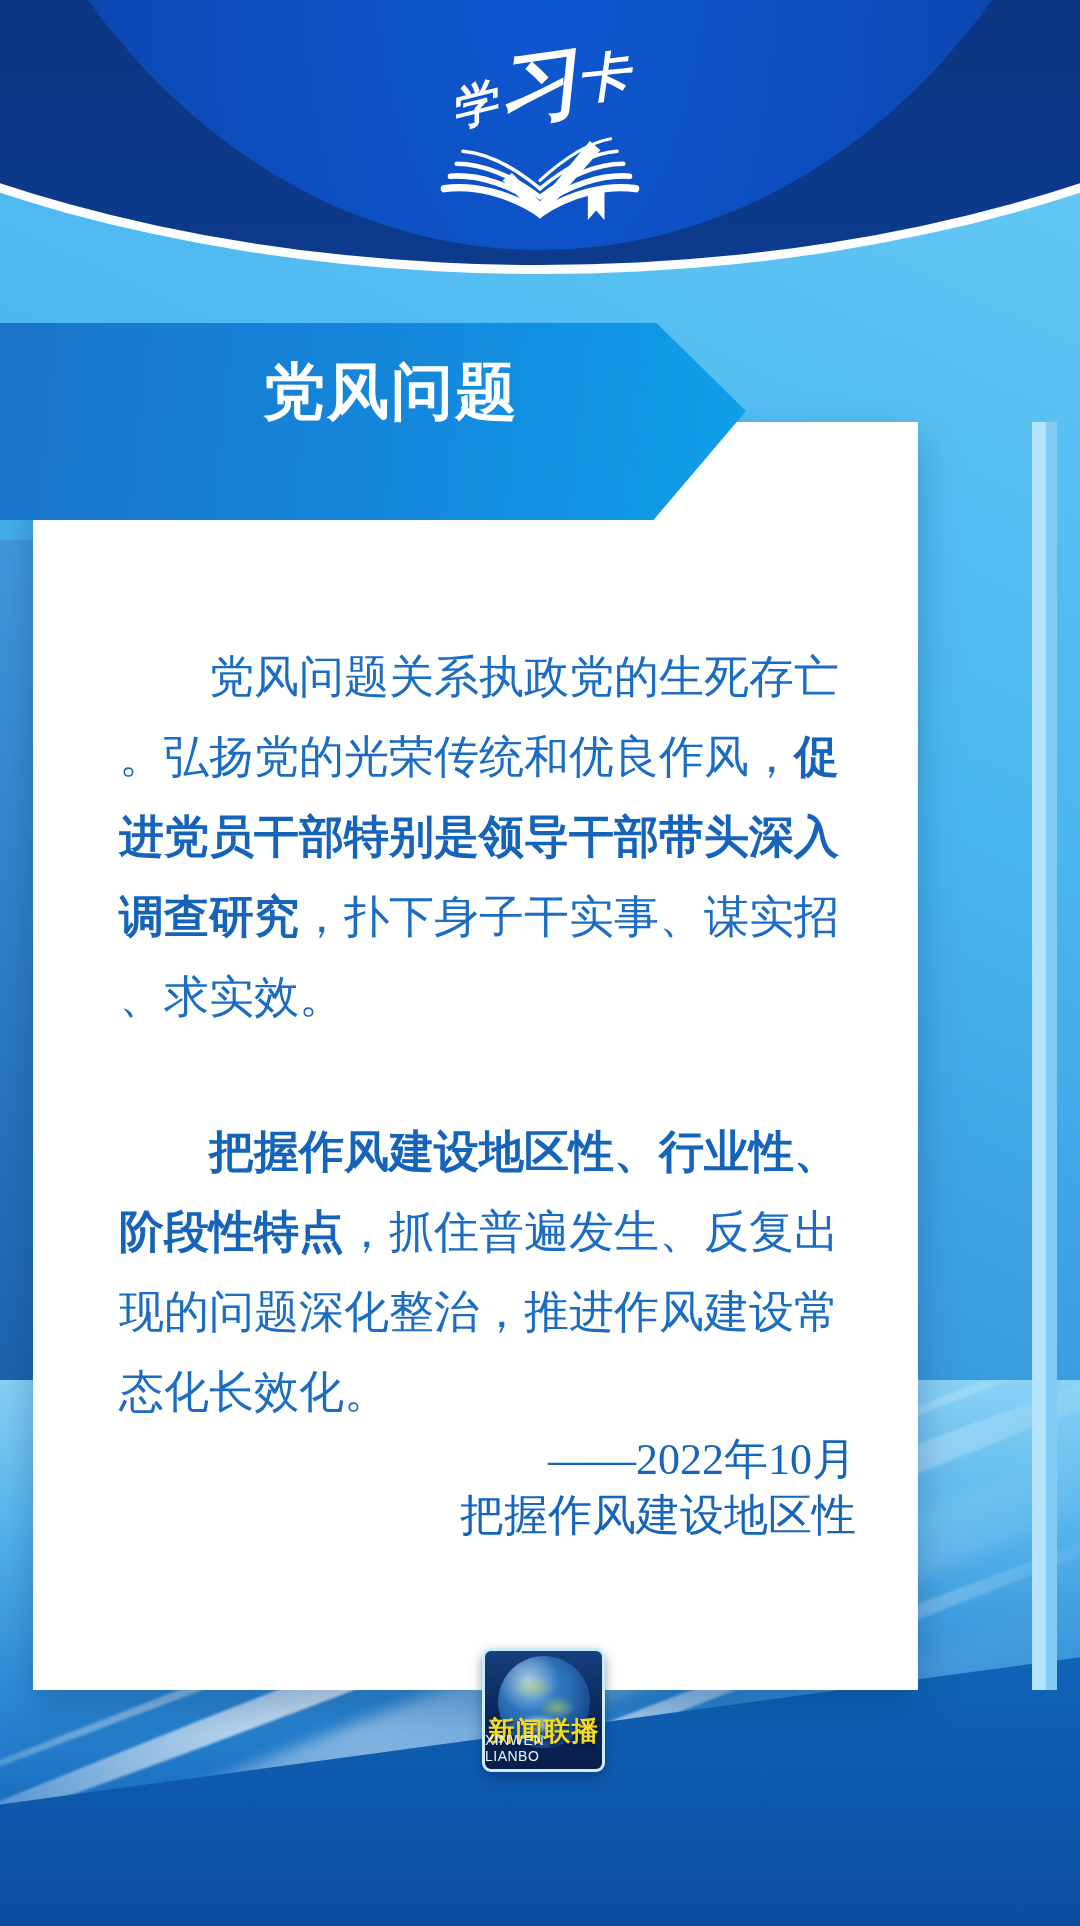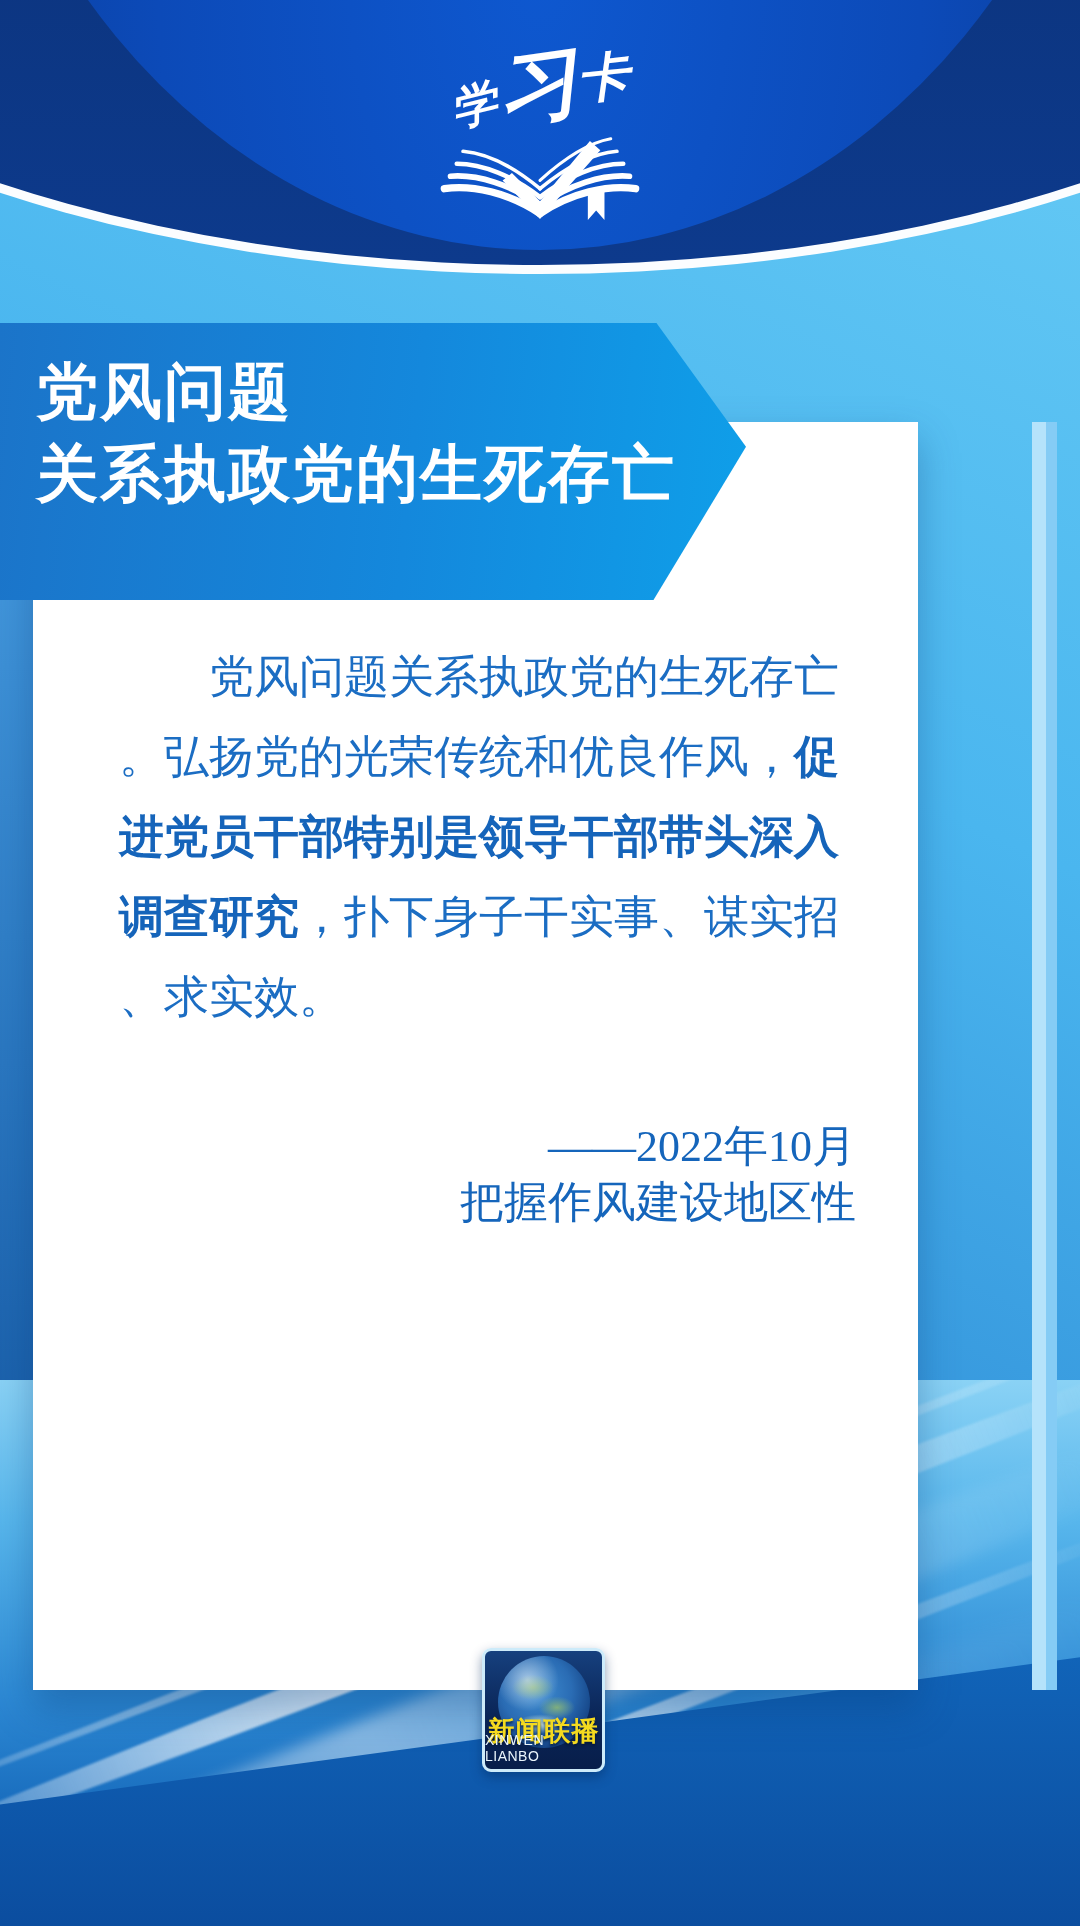--- a/index.html
+++ b/index.html
@@ -42,39 +42,39 @@
   .brand{position:absolute;left:50%;top:46px;transform:translateX(-50%);
     width:260px;text-align:center;color:#fff;z-index:4;}
   .brand-text{font-family:"Liberation Serif","DejaVu Serif",serif;font-style:italic;
     font-weight:bold;white-space:nowrap;line-height:1;}
   .brand-c1{display:inline-block;font-size:46px;transform:rotate(-14deg) translateY(8px);}
   .brand-c2{display:inline-block;font-size:80px;transform:rotate(-8deg);margin:0 2px;}
   .brand-c3{display:inline-block;font-size:52px;transform:rotate(-6deg) translateY(-18px);}
   .brand-book{display:block;margin:-8px auto 0;}
 
   
-  .banner{position:absolute;left:0;top:323px;width:746px;height:277px;z-index:6;
+  .banner{position:absolute;left:0;top:323px;width:746px;height:197px;z-index:6;
     background:linear-gradient(96deg,#1b74c9 0%,#1488dc 55%,#0f9fe9 100%);
-    clip-path:polygon(0 0,88% 0,100% 44.7%,87.6% 100%,0 100%);}
+    clip-path:polygon(0 0,88% 0,100% 44.7%,87.6% 100%,0 100%);text-align:center;}
   .banner-text{padding:28px 0 0 36px;color:#ffffff;font-weight:900;
     font-size:62px;line-height:82px;letter-spacing:2px;white-space:nowrap;}
 
   
   .card{position:absolute;left:33px;top:422px;width:885px;height:1268px;z-index:5;
     box-sizing:border-box;background:#ffffff;padding:215px 62px 0 86px;
     box-shadow:0 18px 36px rgba(8,60,120,.35);}
   .card-stripe{position:absolute;top:422px;height:1268px;z-index:4;}
   .stripe-a{left:1032px;width:14px;background:#b5e3fb;}
   .stripe-b{left:1046px;width:11px;background:#85ccf5;}
 
   .para{font-size:45px;line-height:80px;color:#1b6dc3;text-indent:2em;
     word-break:break-all;line-break:anywhere;}
   .para + .para{margin-top:75px;}
   .seg-bold{font-weight:900;color:#1564ba;}
-  .attribution{margin-top:82px;text-align:right;
+  .attribution{text-align:right;
     font-family:"Liberation Serif","DejaVu Serif",serif;
     color:#1565bb;font-size:44px;line-height:56px;}
 
   
   .badge{position:absolute;left:482px;top:1648px;width:123px;height:124px;z-index:7;
     box-sizing:border-box;border-radius:9px;border:3px solid #cdebfa;overflow:hidden;
     background:linear-gradient(180deg,#16407e 0%,#0a2557 55%,#081e4a 100%);
     box-shadow:0 5px 12px rgba(0,40,90,.45);}
   .globe{position:absolute;left:50%;top:5px;transform:translateX(-50%);
     width:92px;height:92px;border-radius:50%;
@@ -133,31 +133,31 @@
       <path d="M146 70 h16 v28 l-8 -9 l-8 9 z" fill="#ffffff" stroke="none"></path>
     </svg>
   </div>
 
   <div class="card-stripe stripe-a"></div>
   <div class="card-stripe stripe-b"></div>
 
   <div class="card">
     <div>
         <div class="para"><span>党风问题关系执政党的生死存亡。弘扬党的光荣传统和优良作风，</span><span class="seg-bold">促进党员干部特别是领导干部带头深入调查研究</span><span>，扑下身子干实事、谋实招、求实效。</span></div>
+        <div class="para"><span class="seg-bold">把握作风建设地区性、行业性、阶段性特点</span><span>，抓住普遍发生、反复出现的问题深化整治，推进作风建设常态化长效化。</span></div>
       </div>
     <div class="attribution">
       <div>——2022年10月</div>
       <div>把握作风建设地区性</div>
     </div>
   </div>
 
   <div class="banner">
     <div class="banner-text">
       <div>党风问题</div>
-      <div>关系执政党的生死存亡</div>
     </div>
   </div>
 
   <div class="badge">
     <div class="globe"></div>
     <div class="badge-cn">新闻联播</div>
     <div class="badge-en">XINWEN  LIANBO</div>
   </div>
 
 </div>

